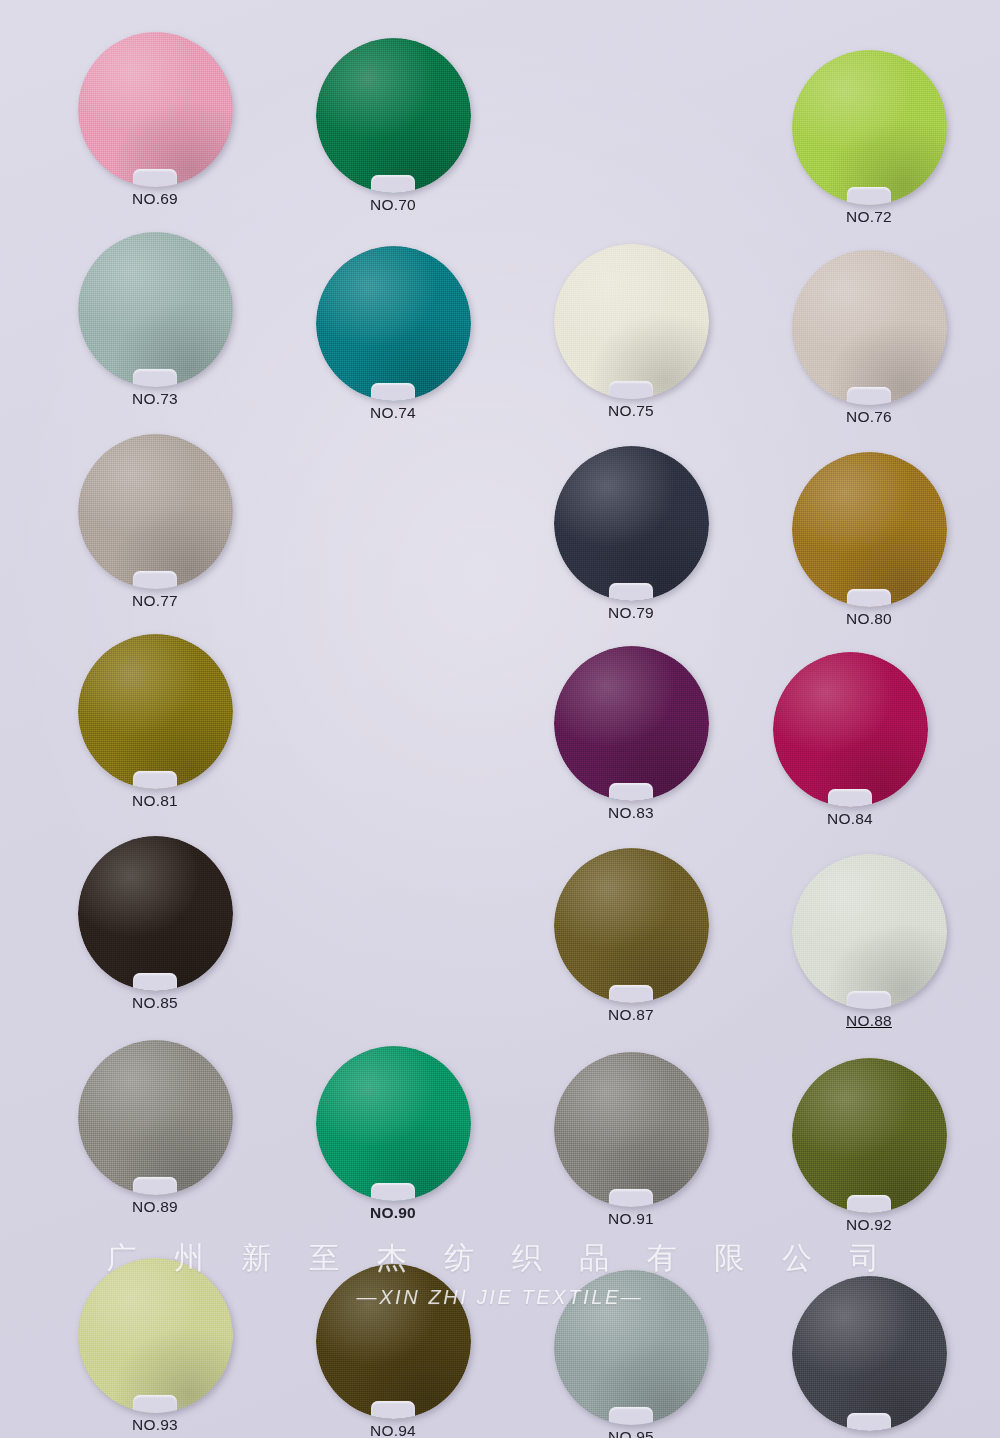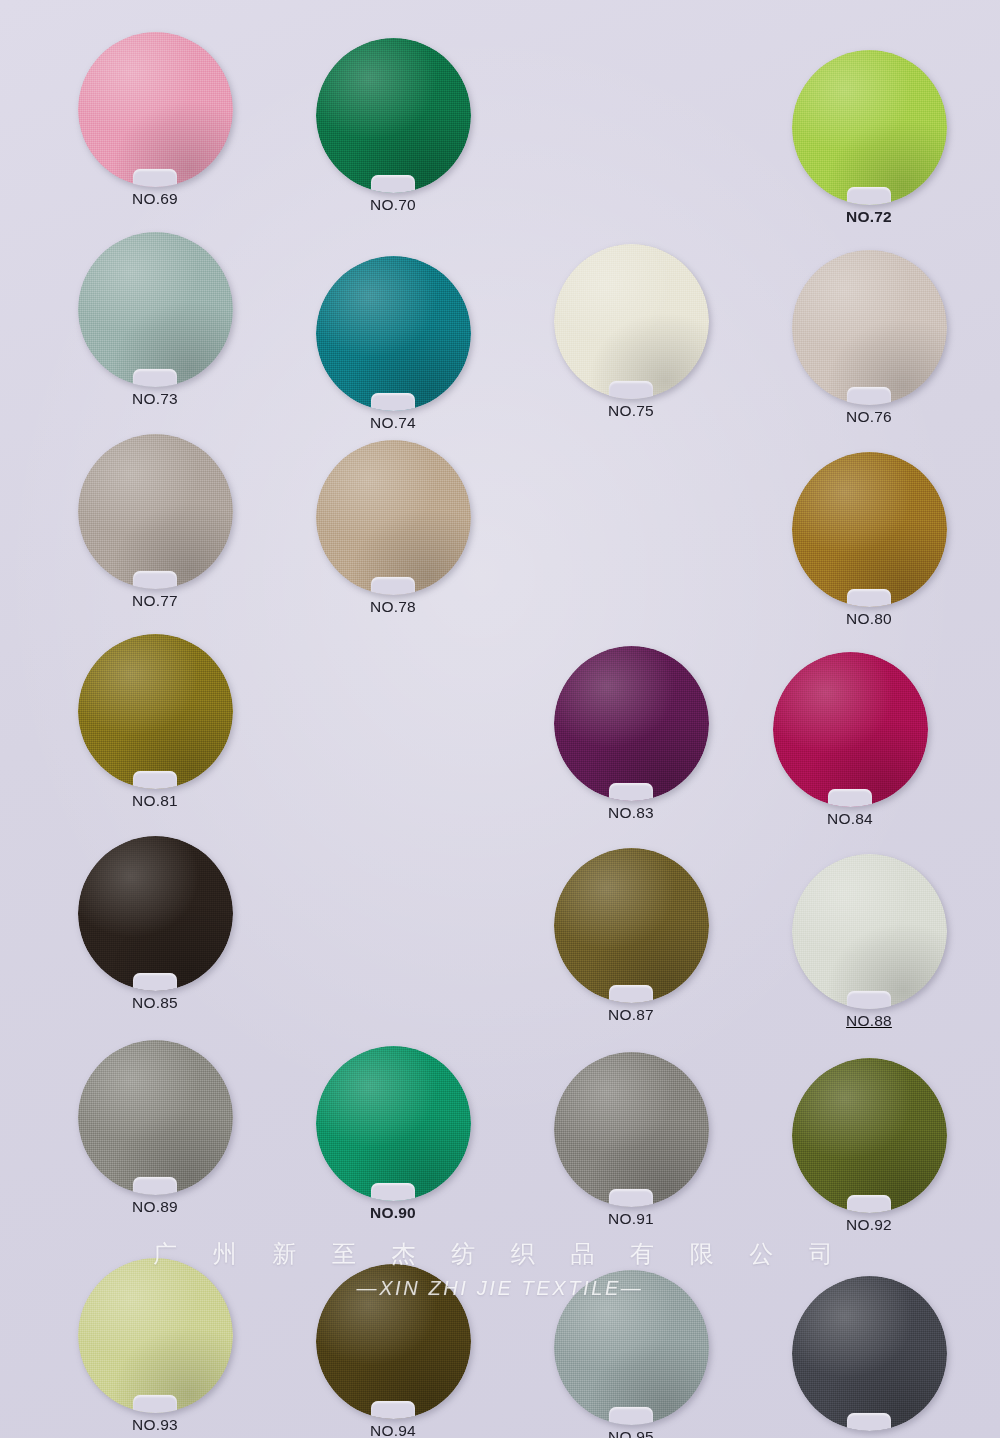--- a/index.html
+++ b/index.html
@@ -98,21 +98,21 @@
   #watermark {
     position: absolute;
     left: 0;
     right: 0;
     top: 1238px;
     text-align: center;
     pointer-events: none;
     z-index: 20;
   }
   #wm-cn {
-    font-size: 24px;
+    font-size: 30px;
     letter-spacing: 14px;
     color: rgba(255,255,255,0.78);
     font-family: "DejaVu Sans", sans-serif;
     text-shadow: 0 1px 2px rgba(120,116,140,0.25);
     white-space: nowrap;
   }
   #wm-en {
     margin-top: 7px;
     font-size: 20px;
     font-style: italic;
@@ -136,35 +136,35 @@
       </div>
       <div class="label">NO.69</div>
     </div>
     <div class="swatch-cell" style="left: 303px; top: 38px;">
       <div class="disc">
         <div class="disc-fill" style="background: rgb(15, 113, 70);"></div>
         <div class="notch" style="background: rgb(217, 214, 229);"></div>
       </div>
       <div class="label">NO.70</div>
     </div>
-    <div class="swatch-cell" style="left: 779px; top: 50px; font-weight: bold;">
+    <div class="swatch-cell" style="left: 779px; top: 50px;">
       <div class="disc">
         <div class="disc-fill" style="background: rgb(166, 206, 74);"></div>
         <div class="notch" style="background: rgb(217, 214, 229);"></div>
       </div>
       <div class="label">NO.72</div>
     </div>
     <div class="swatch-cell" style="left: 65px; top: 232px;">
       <div class="disc">
         <div class="disc-fill" style="background: rgb(155, 179, 174);"></div>
         <div class="notch" style="background: rgb(217, 214, 229);"></div>
       </div>
       <div class="label">NO.73</div>
     </div>
-    <div class="swatch-cell" style="left: 303px; top: 256px;">
+    <div class="swatch-cell" style="left: 303px; top: 246px;">
       <div class="disc">
         <div class="disc-fill" style="background: rgb(15, 119, 129);"></div>
         <div class="notch" style="background: rgb(217, 214, 229);"></div>
       </div>
       <div class="label">NO.74</div>
     </div>
     <div class="swatch-cell" style="left: 541px; top: 244px;">
       <div class="disc">
         <div class="disc-fill" style="background: rgb(232, 229, 214);"></div>
         <div class="notch" style="background: rgb(217, 214, 229);"></div>
@@ -178,26 +178,26 @@
       </div>
       <div class="label">NO.76</div>
     </div>
     <div class="swatch-cell" style="left: 65px; top: 434px;">
       <div class="disc">
         <div class="disc-fill" style="background: rgb(174, 164, 156);"></div>
         <div class="notch" style="background: rgb(217, 214, 229);"></div>
       </div>
       <div class="label">NO.77</div>
     </div>
-    <div class="swatch-cell" style="left: 303px; top: 440px;">
-      <div class="disc">
-        <div class="disc-fill" style="background: rgb(189, 168, 143);"></div>
-        <div class="notch" style="background: rgb(217, 214, 229);"></div>
-      </div>
-      <div class="label">NO.78</div>
+    <div class="swatch-cell" style="left: 541px; top: 446px;">
+      <div class="disc">
+        <div class="disc-fill" style="background: rgb(46, 50, 66);"></div>
+        <div class="notch" style="background: rgb(217, 214, 229);"></div>
+      </div>
+      <div class="label">NO.79</div>
     </div>
     <div class="swatch-cell" style="left: 779px; top: 452px;">
       <div class="disc">
         <div class="disc-fill" style="background: rgb(155, 115, 35);"></div>
         <div class="notch" style="background: rgb(217, 214, 229);"></div>
       </div>
       <div class="label">NO.80</div>
     </div>
     <div class="swatch-cell" style="left: 65px; top: 634px;">
       <div class="disc">

